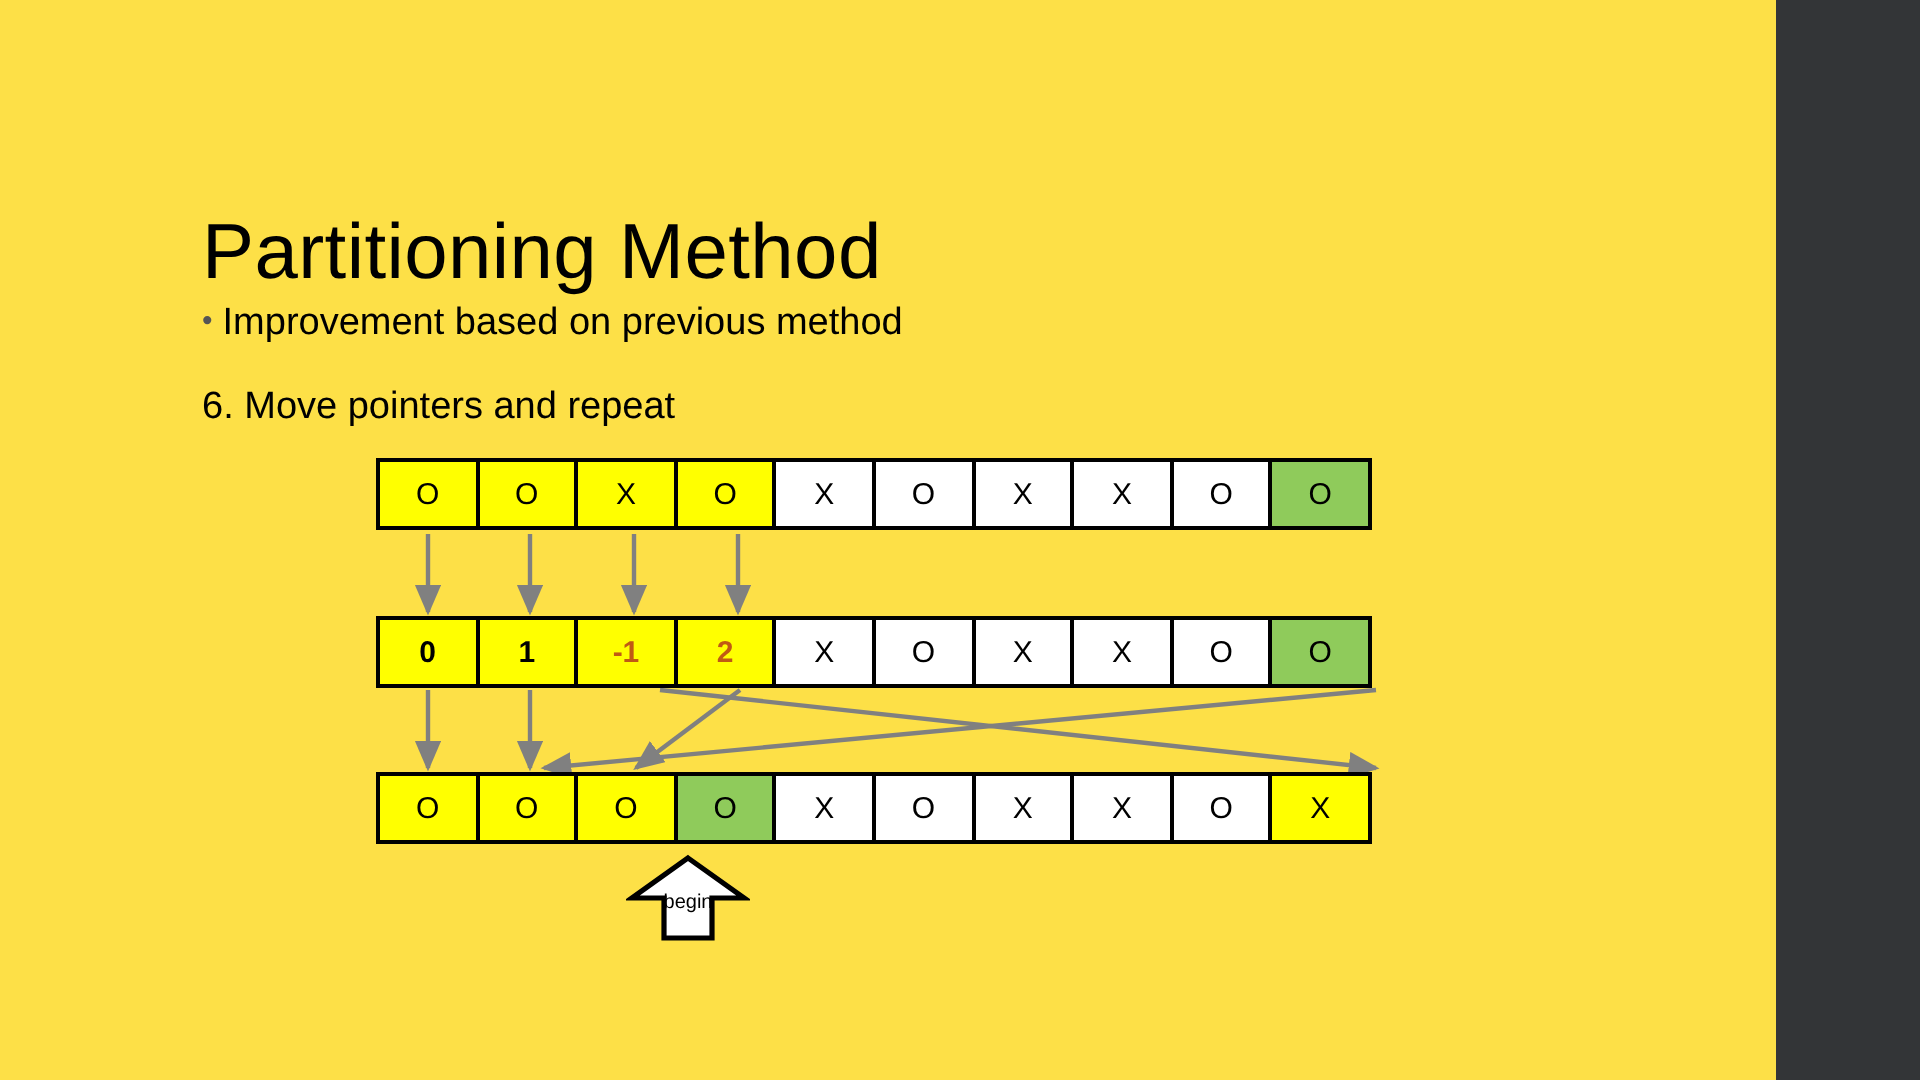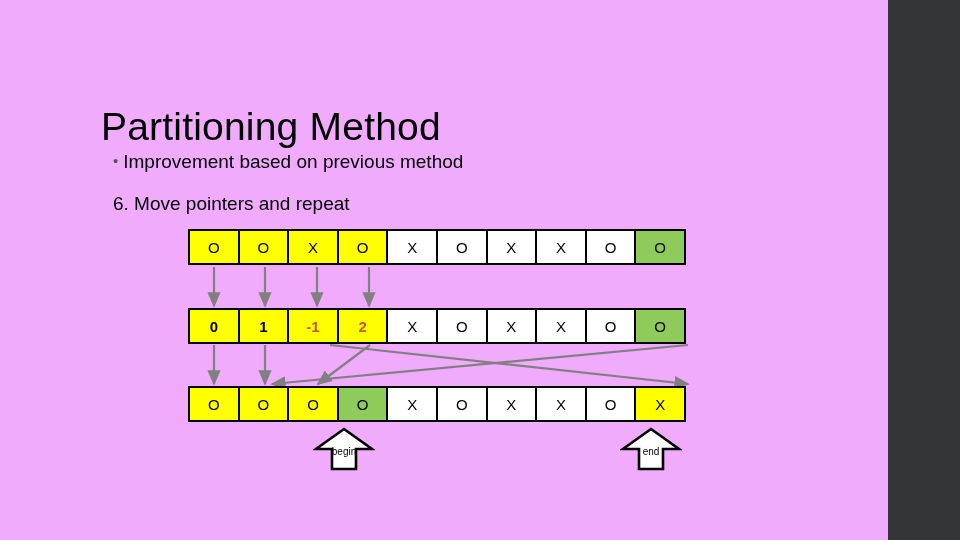--- a/index.html
+++ b/index.html
@@ -12,21 +12,21 @@
     height: 540px;
     overflow: hidden;
     font-family: "Liberation Sans", sans-serif;
     position: relative;
   }
   #slide {
     position: absolute;
     left: 0; top: 0;
     width: 888px;
     height: 540px;
-    background: #f0abfc;
+    background: #fde047;
   }
   #sidebar {
     position: absolute;
     left: 888px; top: 0;
     width: 72px;
     height: 540px;
     background: #333537;
   }
   #title {
     position: absolute;
@@ -36,21 +36,20 @@
     font-weight: normal;
     color: #000000;
     letter-spacing: 0.2px;
     white-space: nowrap;
   }
   .bullet-row {
     position: absolute;
     left: 101px;
     white-space: nowrap;
     color: #000000;
-    margin-left: 12px;
   }
   #bullet1 { top: 151px; font-size: 19px; }
   #bullet1 .dot {
     display: inline-block;
     font-size: 15px;
     vertical-align: 2px;
     margin-right: 5px;
     color: #555;
   }
   #bullet2 { top: 193px; font-size: 19px; }
@@ -205,22 +204,16 @@
 
   </div>
 
   <div class="ptr" id="ptr-begin">
     <svg width="62" height="44" viewBox="0 0 62 44">
       <path d="M31 2 L59 22 L43 22 L43 42 L19 42 L19 22 L3 22 Z" fill="#ffffff" stroke="#000000" stroke-width="2.6" stroke-linejoin="miter"></path>
     </svg>
     <div class="ptr-label">begin</div>
   </div>
 
-  <div class="ptr" id="ptr-end">
-    <svg width="62" height="44" viewBox="0 0 62 44">
-      <path d="M31 2 L59 22 L43 22 L43 42 L19 42 L19 22 L3 22 Z" fill="#ffffff" stroke="#000000" stroke-width="2.6" stroke-linejoin="miter"></path>
-    </svg>
-    <div class="ptr-label">end</div>
-  </div>
 
 </div>
 
 <div id="sidebar"></div>
 
 </body></html>

